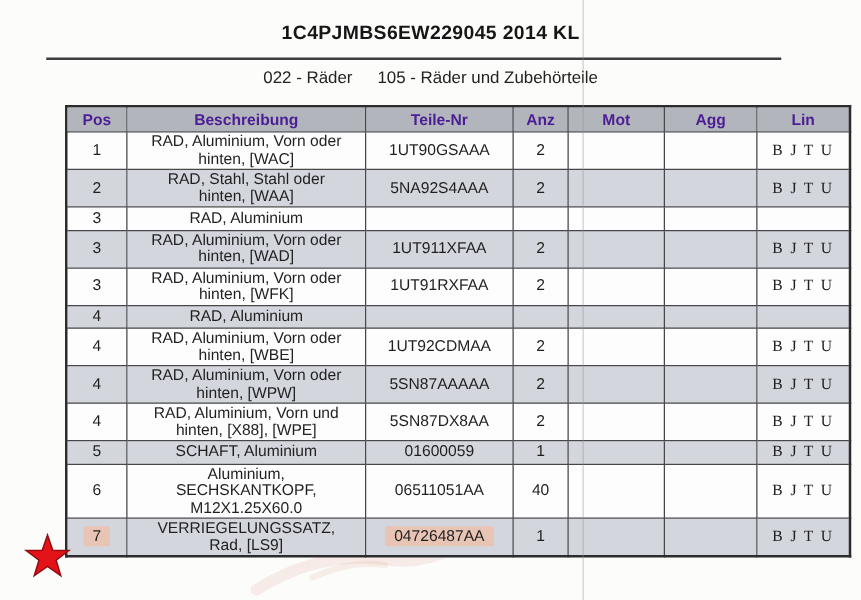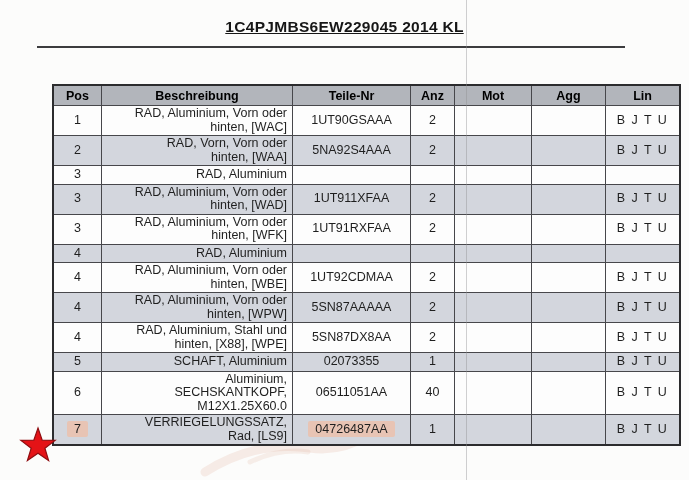--- a/index.html
+++ b/index.html
@@ -3,62 +3,65 @@
 <meta charset="utf-8">
 <style>
   html,body{margin:0;padding:0;}
   .page{
     position:relative;width:689px;height:480px;overflow:hidden;
     background:#fcfcfb;color:#1f1f1f;
     font-family:"Liberation Sans","DejaVu Sans",sans-serif;
   }
   .doc-title{
     position:absolute;top:18px;left:0;width:689px;text-align:center;
-    font-size:15.5px;font-weight:bold;letter-spacing:.3px;color:#161616;text-decoration:underline;
+    font-size:15.5px;font-weight:bold;letter-spacing:.3px;color:#161616;
   }
   .title-rule{position:absolute;top:46px;left:37px;width:588px;height:2px;background:#3c3c3e;}
   .doc-subtitle{
     position:absolute;top:54px;left:0;width:689px;text-align:center;
     font-size:13.5px;color:#222;
   }
   .doc-subtitle .sect{margin-left:20px;}
   table.parts{
     position:absolute;top:84px;left:52px;
     border-collapse:collapse;table-layout:fixed;
     border:2px solid #2c2c2e;background:#fdfdfd;
   }
   .parts th,.parts td{border:1px solid #47474b;overflow:hidden;vertical-align:middle;}
   .parts th{
     background:var(--header-bg,#b2b5bb);
-    font-size:12.5px;font-weight:bold;height:17px;padding:1px 2px;color:#000000;
+    font-size:12.5px;font-weight:bold;height:17px;padding:1px 2px;color:#4c1d95;
   }
   .parts td{font-size:12.5px;line-height:13.5px;padding:2px 3px;text-align:center;}
-  .parts td.col-desc{text-align:right;white-space:pre-line;padding:1px 5px;}
+  .parts td.col-desc{text-align:center;white-space:pre-line;padding:1px 5px;}
   .parts tr.alt td{background:var(--alt-bg,#d3d6dd);}
   .col-pos{width:41px}.col-desc{width:180px}.col-part{width:111px}
   .col-qty{width:37px}.col-mot{width:70px}.col-agg{width:67px}.col-lin{width:67px}
-  td.col-lin{letter-spacing:1.5px;}
+  td.col-lin{letter-spacing:1.5px;font-family:Liberation Serif, serif;}
   .hl{background:var(--hl,#e8c4b4);padding:1px 7px;border-radius:2px;}
   .star{position:absolute;left:19px;top:426px;width:38px;height:38px;}
   .scan-line{position:absolute;left:466px;top:0;width:1px;height:480px;background:#8f8f91;opacity:.42;}
   .watermark{position:absolute;left:0;top:0;width:689px;height:480px;pointer-events:none;}
 </style>
 </head>
 <body>
 
 <div class="page">
 
   <svg class="watermark" viewBox="0 0 689 480">
     <path class="wm-stroke" d="M 205 472 Q 255 440 310 448 T 415 392 T 505 308 T 585 222 T 652 148" fill="none" stroke-width="9" opacity="0.20" stroke-linecap="round" stroke="#dfab97"></path>
     <path class="wm-stroke" d="M 545 300 q 18 -28 40 -44 q -26 10 -10 28" fill="none" stroke-width="6" opacity="0.18" stroke-linecap="round" stroke="#dfab97"></path>
     <path class="wm-stroke" d="M 250 462 q 30 -14 58 -10" fill="none" stroke-width="5" opacity="0.18" stroke-linecap="round" stroke="#dfab97"></path>
   </svg>
 
   <div class="doc-title">1C4PJMBS6EW229045 2014 KL</div>
   <div class="title-rule"></div>
+  <div class="doc-subtitle">
+    <span>022 - Räder</span><span class="sect">105 - Räder und Zubehörteile</span>
+  </div>
 
   <table class="parts">
     <colgroup>
       <col class="col-pos">
         <col class="col-desc">
         <col class="col-part">
       <col class="col-qty">
         <col class="col-mot">
         <col class="col-agg">
         <col class="col-lin">
@@ -80,21 +83,21 @@
           <td class="col-desc">RAD, Aluminium, Vorn oder
 hinten, [WAC]</td>
           <td class="col-part">1UT90GSAAA</td>
           <td class="col-qty">2</td>
           <td class="col-mot"></td>
           <td class="col-agg"></td>
           <td class="col-lin">B J T U</td>
         </tr>
         <tr class="alt">
           <td class="col-pos">2</td>
-          <td class="col-desc">RAD, Vorn, Vorn oder
+          <td class="col-desc">RAD, Stahl, Stahl oder
 hinten, [WAA]</td>
           <td class="col-part">5NA92S4AAA</td>
           <td class="col-qty">2</td>
           <td class="col-mot"></td>
           <td class="col-agg"></td>
           <td class="col-lin">B J T U</td>
         </tr>
         <tr>
           <td class="col-pos">3</td>
           <td class="col-desc">RAD, Aluminium</td>
@@ -148,32 +151,32 @@
           <td class="col-desc">RAD, Aluminium, Vorn oder
 hinten, [WPW]</td>
           <td class="col-part">5SN87AAAAA</td>
           <td class="col-qty">2</td>
           <td class="col-mot"></td>
           <td class="col-agg"></td>
           <td class="col-lin">B J T U</td>
         </tr>
         <tr>
           <td class="col-pos">4</td>
-          <td class="col-desc">RAD, Aluminium, Stahl und
+          <td class="col-desc">RAD, Aluminium, Vorn und
 hinten, [X88], [WPE]</td>
           <td class="col-part">5SN87DX8AA</td>
           <td class="col-qty">2</td>
           <td class="col-mot"></td>
           <td class="col-agg"></td>
           <td class="col-lin">B J T U</td>
         </tr>
         <tr class="alt">
           <td class="col-pos">5</td>
           <td class="col-desc">SCHAFT, Aluminium</td>
-          <td class="col-part">02073355</td>
+          <td class="col-part">01600059</td>
           <td class="col-qty">1</td>
           <td class="col-mot"></td>
           <td class="col-agg"></td>
           <td class="col-lin">B J T U</td>
         </tr>
         <tr>
           <td class="col-pos">6</td>
           <td class="col-desc">Aluminium,
 SECHSKANTKOPF,
 M12X1.25X60.0</td>

